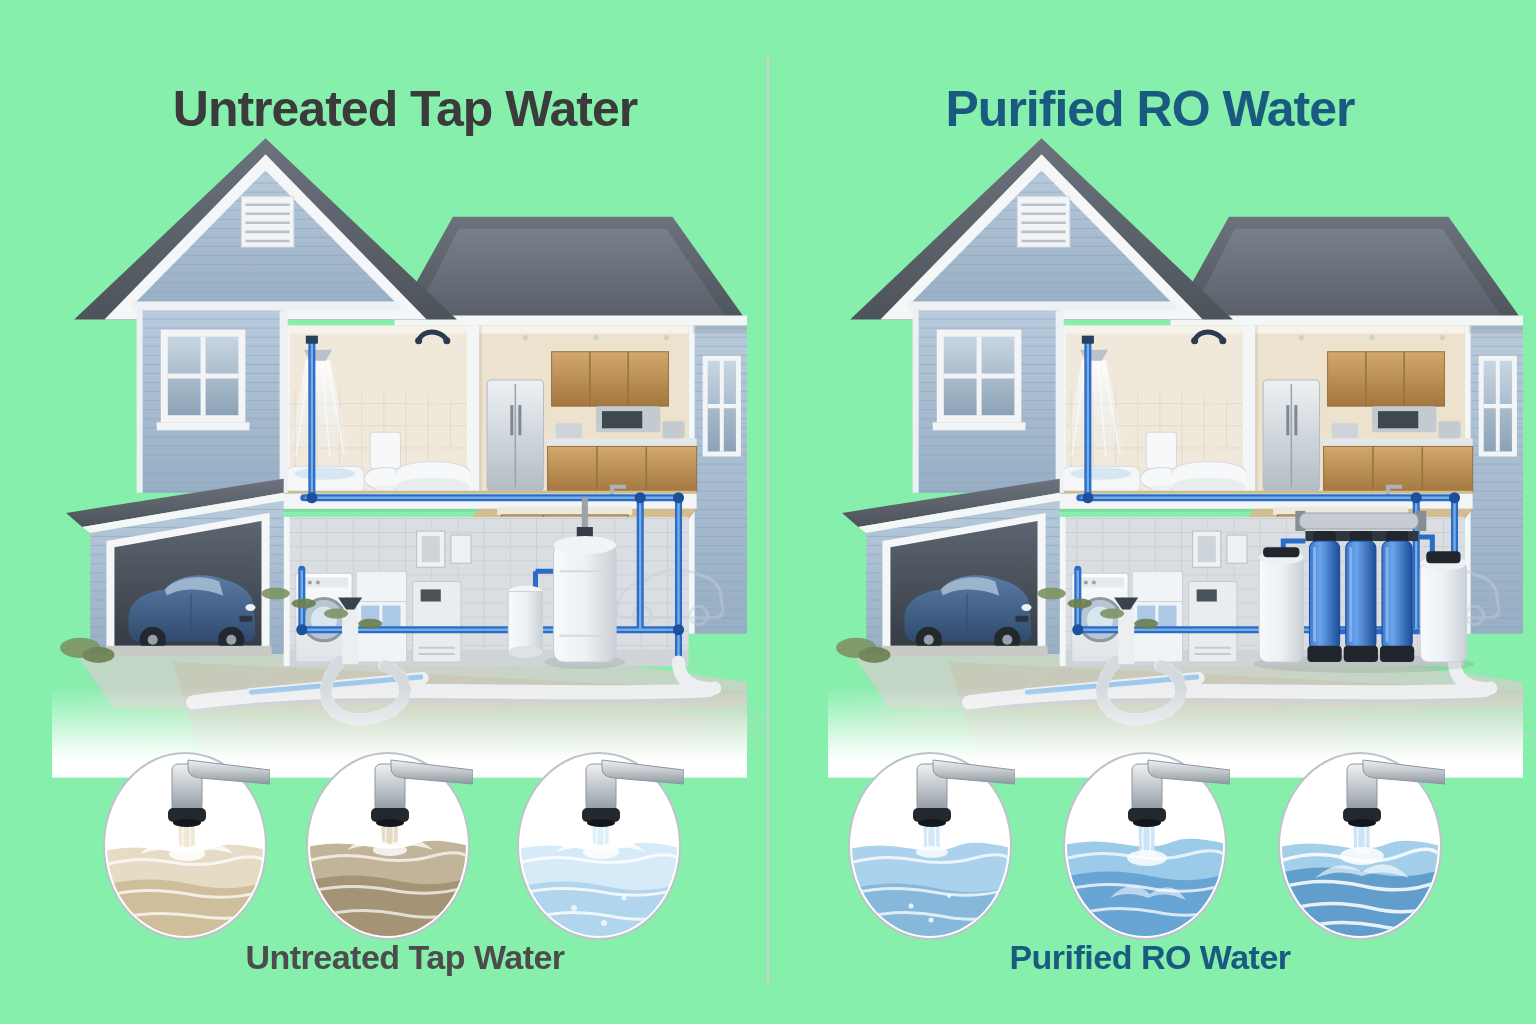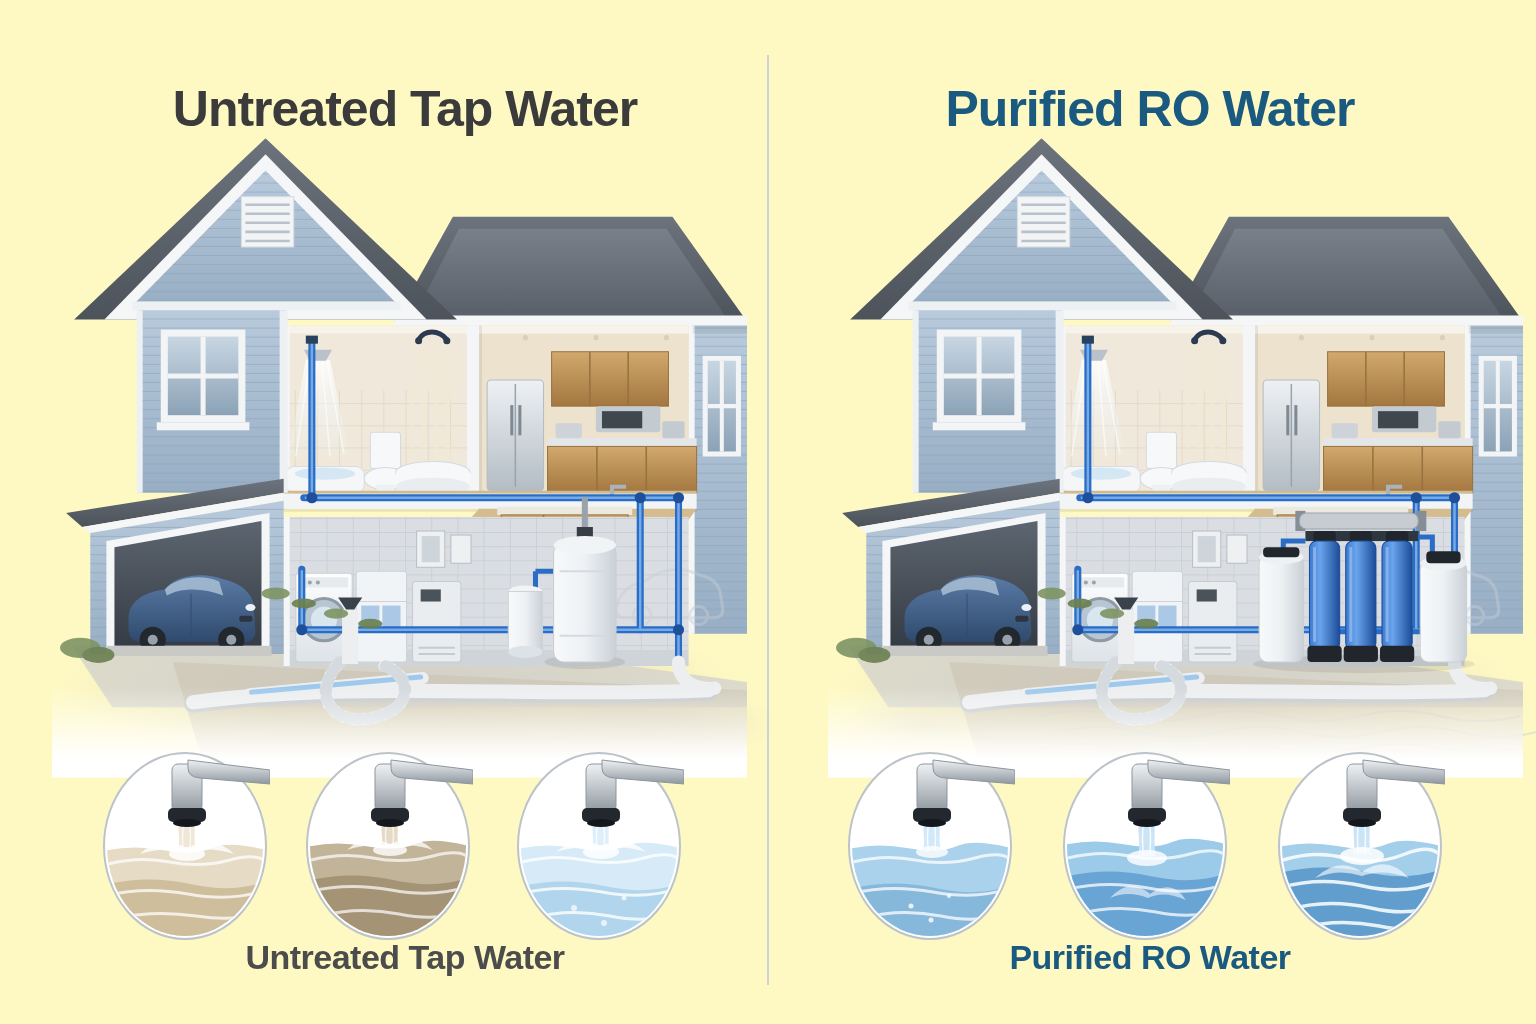--- a/index.html
+++ b/index.html
@@ -1,18 +1,18 @@
 <!DOCTYPE html>
 <html><head>
 <meta charset="utf-8">
 <style>
   html,body{margin:0;padding:0;background:#fff;}
   body{width:1536px;height:1024px;overflow:hidden;position:relative;
        font-family:"Liberation Sans","DejaVu Sans",sans-serif;}
-  .canvas{position:absolute;inset:0;background:#fef9c3;}
+  .canvas{position:absolute;inset:0;background:#86efac;}
   .divider{position:absolute;left:767px;top:55px;width:2px;height:930px;background:#cdd2d6;}
   .panel-title{position:absolute;top:46px;font-size:50px;font-weight:700;letter-spacing:-1px;
                text-align:center;white-space:nowrap;}
   .panel-title.left{left:40px;width:730px;}
   .panel-title.right{left:805px;width:690px;}
   .house-svg{position:absolute;top:138px;width:695px;height:640px;}
   .house-svg.left{left:52px;}
   .house-svg.right{left:828px;}
   .sample{position:absolute;top:748px;width:170px;height:196px;}
   .caption{position:absolute;top:938px;font-size:34px;font-weight:700;letter-spacing:-0.5px;

